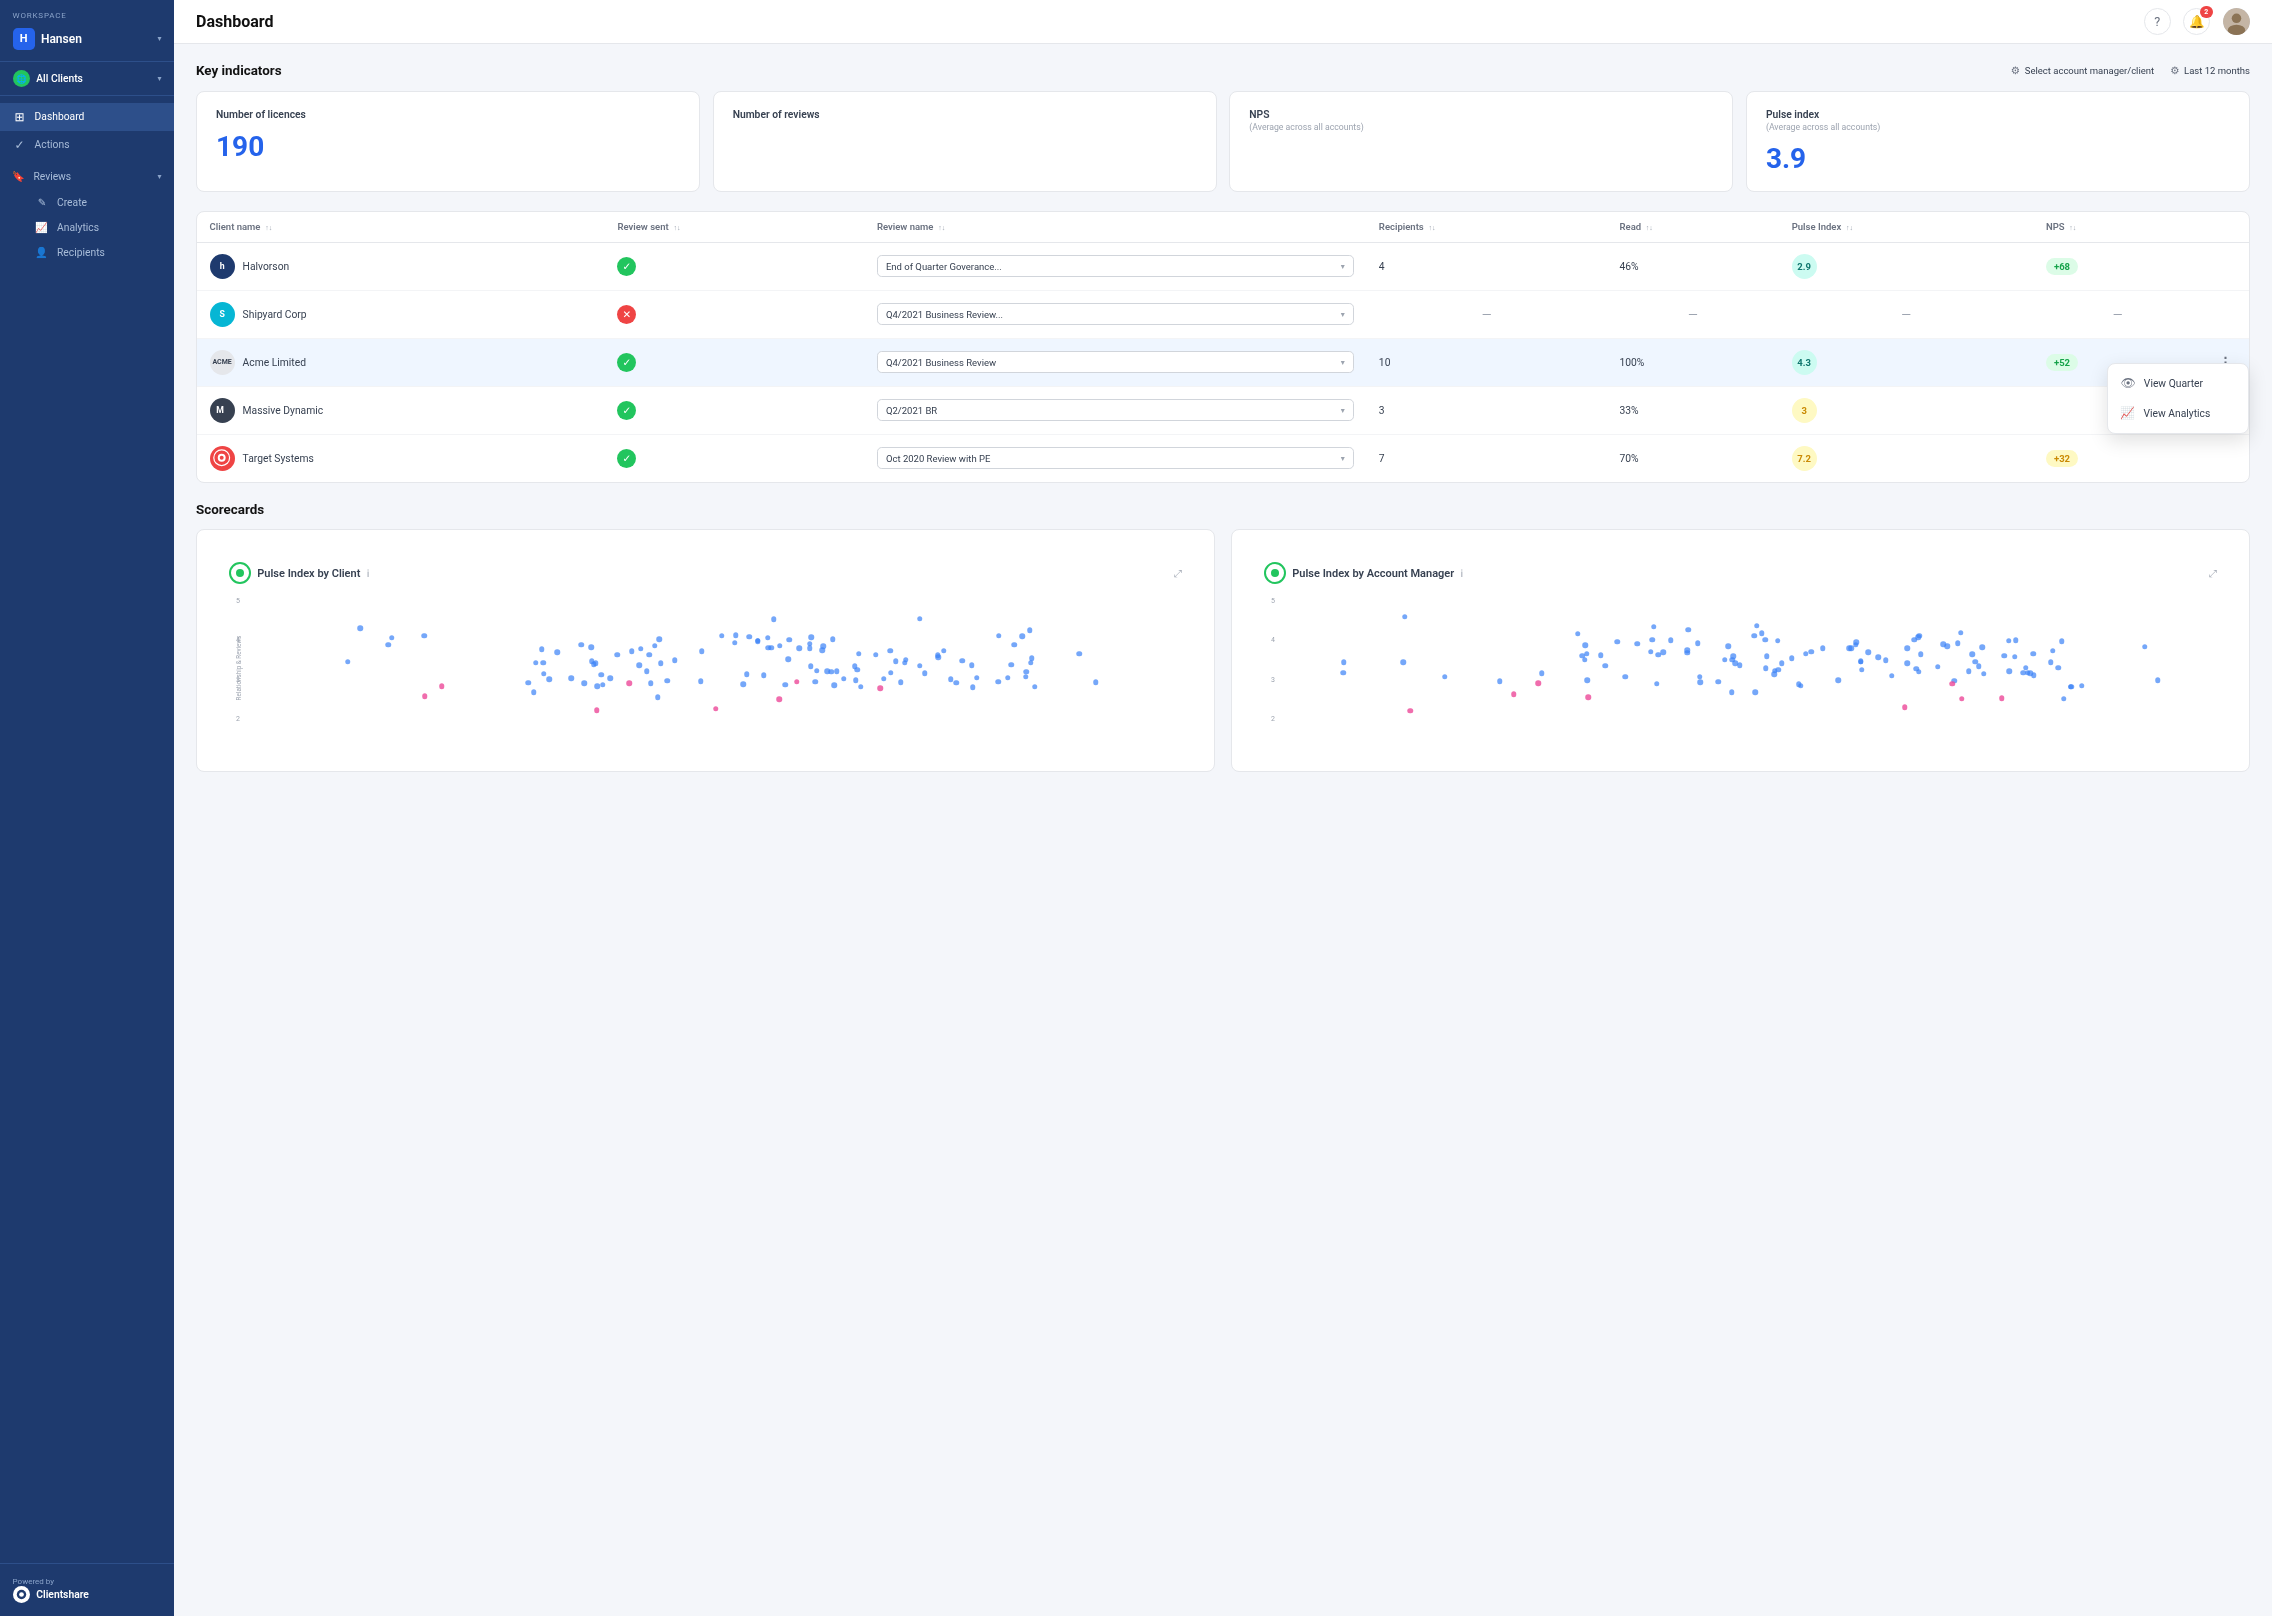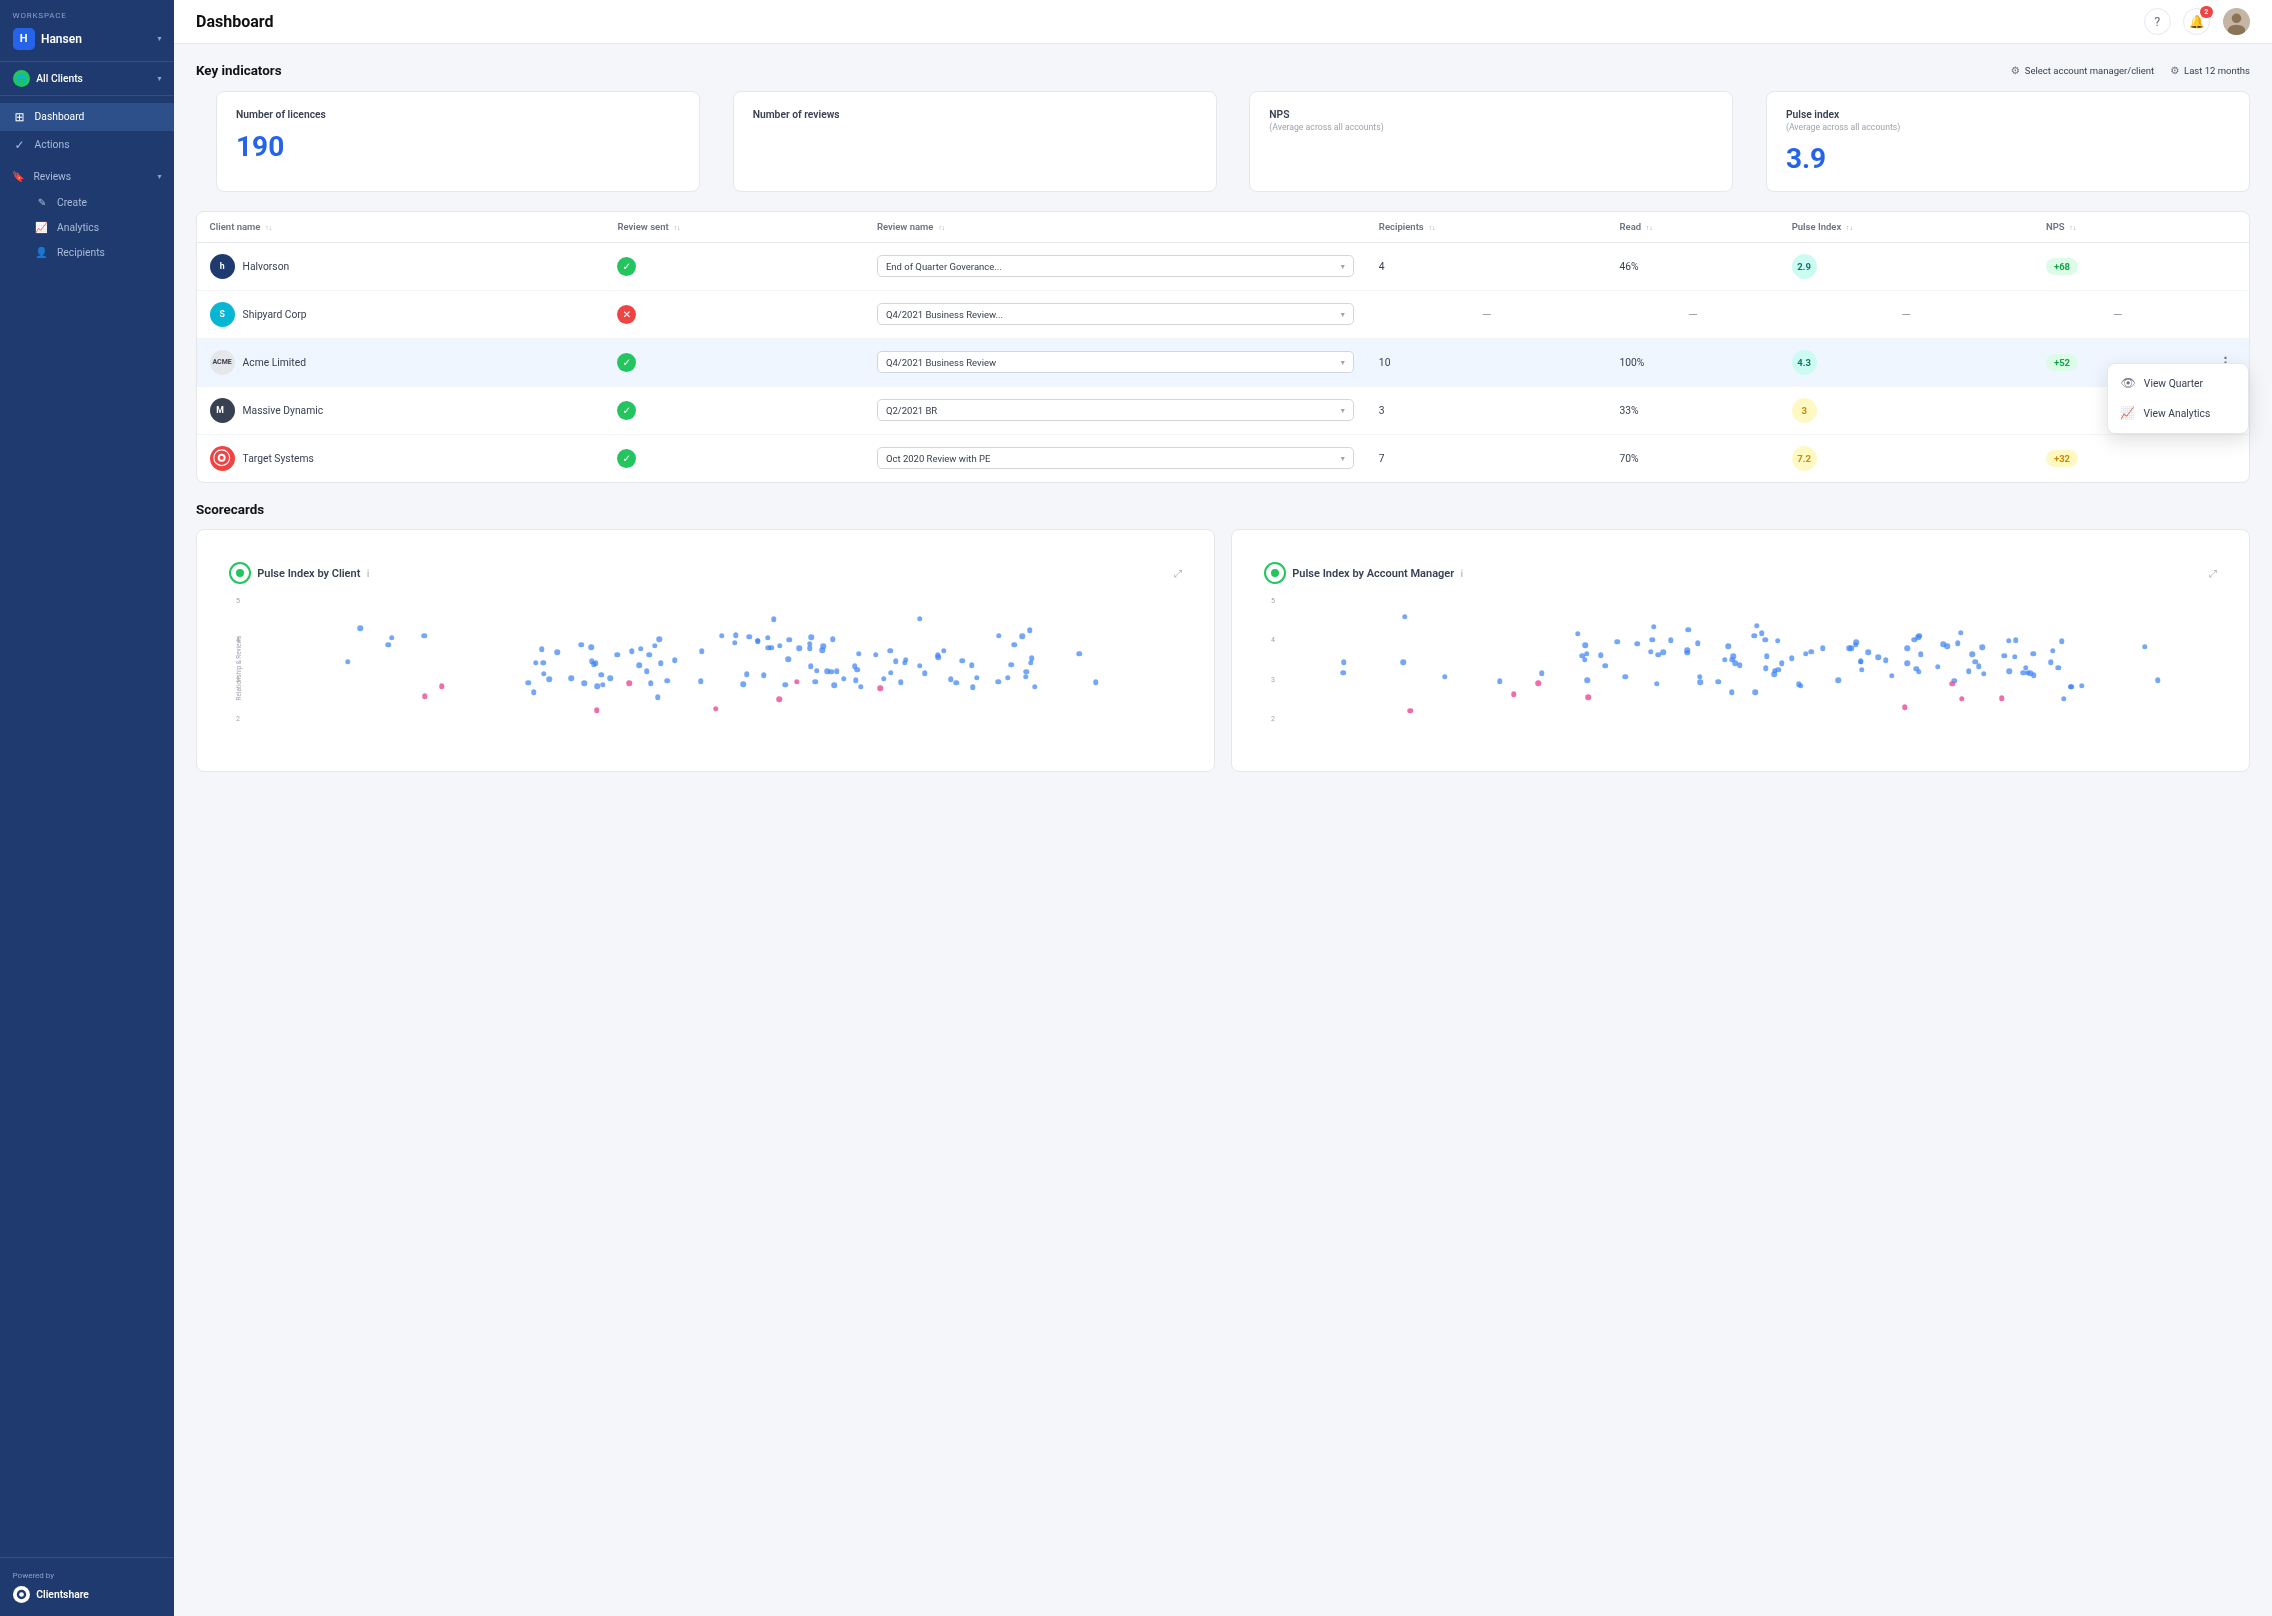--- a/index.html
+++ b/index.html
@@ -22,21 +22,21 @@
     .sidebar-nav-item { display: flex; align-items: center; gap: 8px; padding: 7px 12.6px; cursor: pointer; color: #a8bcd8; font-size: 10.3px; border-radius: 0; transition: background 0.15s; }
     .sidebar-nav-item.active { background: #2d4f8a; color: #fff; }
     .sidebar-nav-item .nav-icon { width: 14px; height: 14px; display: flex; align-items: center; justify-content: center; font-size: 12px; }
 
     .sidebar-section { padding: 4.7px 0; }
     .sidebar-section-header { display: flex; align-items: center; gap: 8px; padding: 7px 12.6px; cursor: pointer; color: #a8bcd8; font-size: 10.3px; }
     .sidebar-section-sub { padding-left: 35px; }
     .sidebar-section-sub .sidebar-nav-item { padding: 5.5px 12.6px 5.5px 0; font-size: 10.3px; }
 
     .sidebar-footer { padding: 12.6px; border-top: 0.8px solid #2d4f8a; }
-    .sidebar-powered { font-size: 8px; color: #8aa3c9; margin-bottom: 6px; }
+    .sidebar-powered { font-size: 8px; color: #8aa3c9; margin-bottom: 0; }
     .sidebar-clientshare { display: flex; align-items: center; gap: 6.3px; }
     .sidebar-cs-icon { width: 17.4px; height: 17.4px; background: #fff; border-radius: 50%; display: flex; align-items: center; justify-content: center; }
     .sidebar-cs-name { font-size: 10.3px; font-weight: 600; color: #fff; }
 
     
     .main { flex: 1; display: flex; flex-direction: column; overflow: hidden; }
     .topbar { background: #fff; border-bottom: 0.8px solid #e5e7eb; padding: 0 22px; height: 44px; display: flex; align-items: center; justify-content: space-between; flex-shrink: 0; }
     .topbar-title { font-size: 16px; font-weight: 700; color: #111; }
     .topbar-actions { display: flex; align-items: center; gap: 12.6px; }
     .topbar-icon { width: 27px; height: 27px; border-radius: 50%; display: flex; align-items: center; justify-content: center; cursor: pointer; color: #6b7280; border: 1.2px solid #e5e7eb; font-size: 12.6px; position: relative; }
@@ -46,21 +46,21 @@
     .content { flex: 1; overflow-y: auto; padding: 19px 22px; }
 
     
     .section-header { display: flex; align-items: center; justify-content: space-between; margin-bottom: 12.6px; }
     .section-title { font-size: 13.4px; font-weight: 700; color: #111; }
     .section-filters { display: flex; align-items: center; gap: 16px; }
     .filter-btn { display: flex; align-items: center; gap: 4.7px; font-size: 9.5px; color: #374151; cursor: pointer; }
     .filter-icon { color: #6b7280; font-size: 10.3px; }
 
     .kpi-grid { display: grid; grid-template-columns: repeat(4, 1fr); gap: 12.6px; margin-bottom: 19px; }
-    .kpi-card { background: #fff; border: 0.8px solid #e5e7eb; border-radius: 8px; padding: 16px 19px; margin-left: 20px; }
+    .kpi-card { background: #fff; border: 0.8px solid #e5e7eb; border-radius: 8px; padding: 16px 19px; }
     .kpi-label { font-size: 10.3px; font-weight: 600; color: #374151; margin-bottom: 1.6px; }
     .kpi-sublabel { font-size: 8.7px; color: #9ca3af; margin-bottom: 9.5px; }
     .kpi-value { font-size: 28px; font-weight: 700; color: #2563eb; }
 
     
     .table-container { background: #fff; border: 0.8px solid #e5e7eb; border-radius: 8px; overflow: visible; margin-bottom: 19px; position: relative; }
     .data-table { width: 100%; border-collapse: collapse; }
     .data-table th { padding: 9.5px 12.6px; font-size: 9.5px; font-weight: 600; color: #6b7280; text-align: left; border-bottom: 0.8px solid #e5e7eb; white-space: nowrap; }
     .data-table th .sort-icon { font-size: 7px; color: #9ca3af; margin-left: 2.4px; }
     .data-table td { padding: 11px 12.6px; font-size: 10.3px; color: #374151; border-bottom: 0.8px solid #f3f4f6; vertical-align: middle; }

